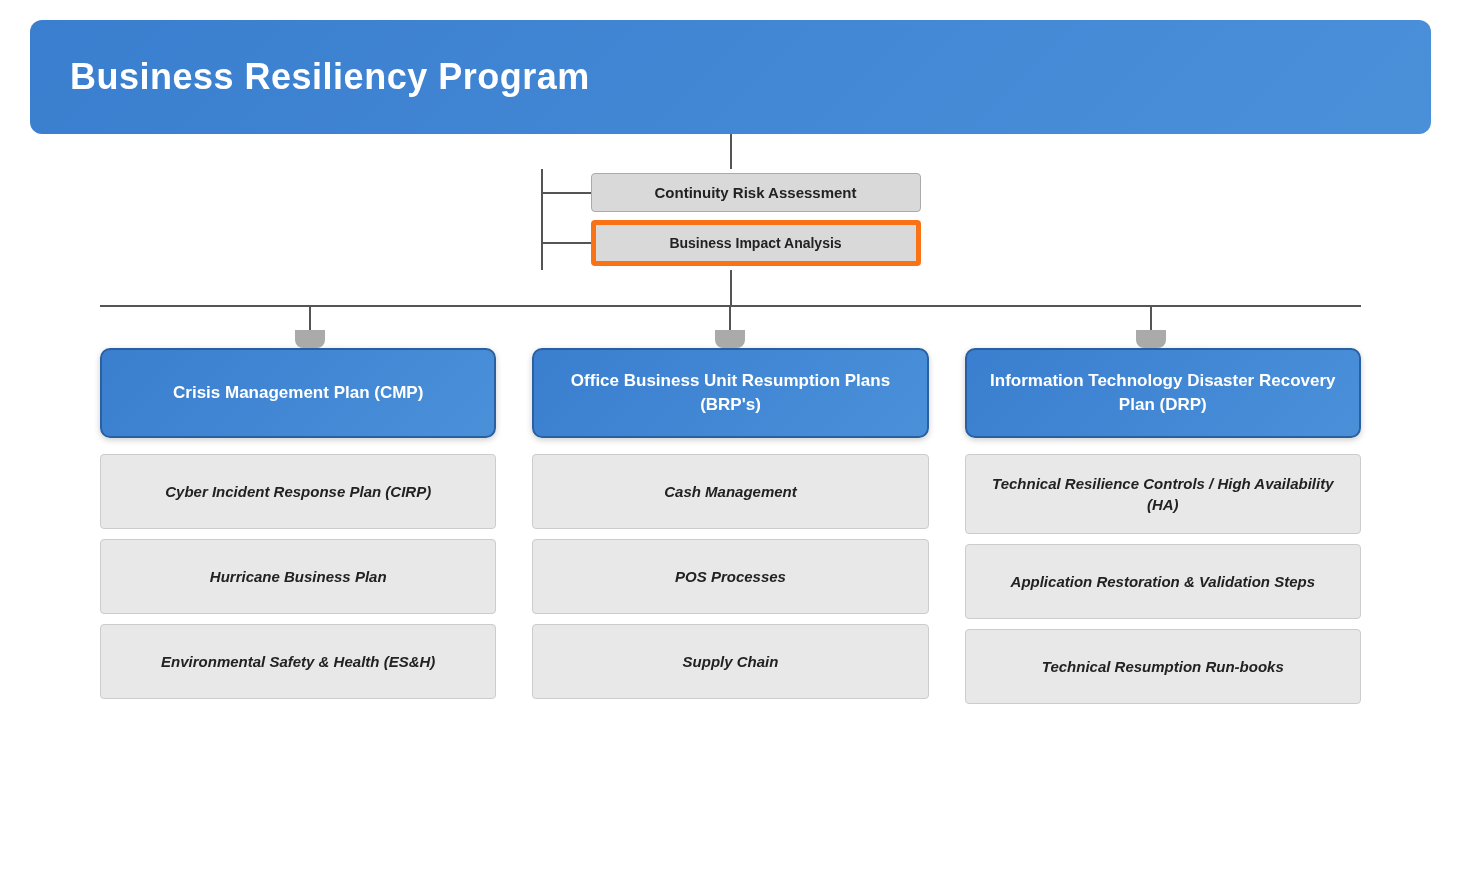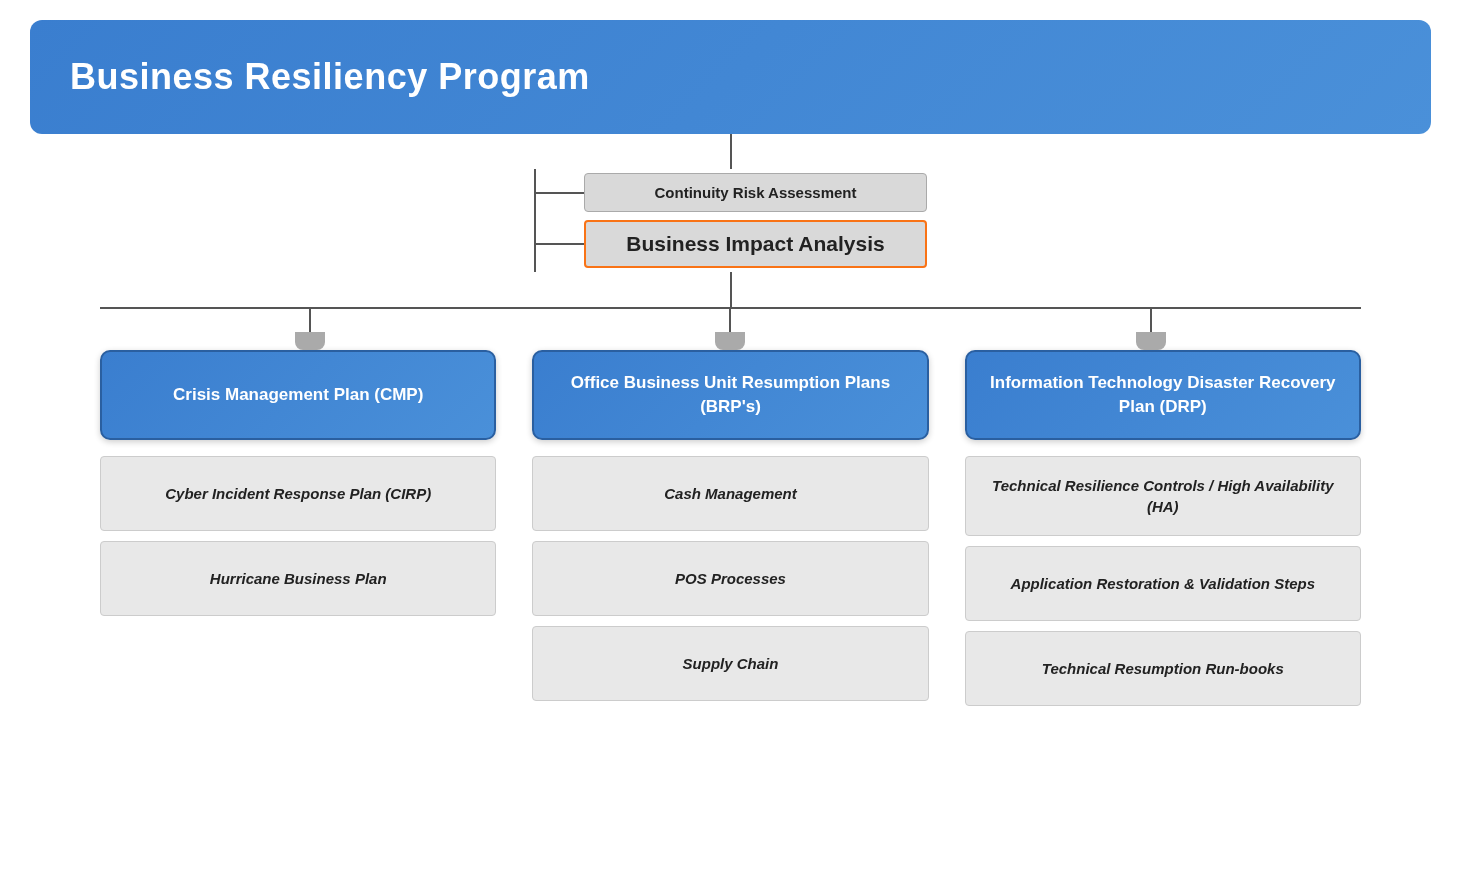--- a/index.html
+++ b/index.html
@@ -96,21 +96,21 @@
 
         <div style="margin-left:50px; display:flex; flex-direction:column; gap:8px; padding:4px 0;">
 
           <div style="position:relative;">
             <div style="position:absolute; left:-50px; top:50%; width:50px; height:2px; background:#555; transform:translateY(-50%);"></div>
             <div style="background:#d9d9d9; border:1px solid #aaa; border-radius:4px; padding:10px 40px; min-width:330px; text-align:center; font-size:15px; font-weight:700; color:#222;">Continuity Risk Assessment</div>
           </div>
 
           <div style="position:relative;">
             <div style="position:absolute; left:-50px; top:50%; width:50px; height:2px; background:#555; transform:translateY(-50%);"></div>
-            <div style="background:#d9d9d9; border:2px solid #f97316; border-radius:4px; padding:10px 40px; min-width:330px; text-align:center; font-size:21px; font-weight:700; color:#222;">Business Impact Analysis</div>
+            <div style="background:#d9d9d9; border:5px solid #f97316; border-radius:4px; padding:10px 40px; min-width:330px; text-align:center; font-size:14px; font-weight:700; color:#222;">Business Impact Analysis</div>
           </div>
         </div>
       </div>
     </div>
 
     <div style="width:2px; height:35px; background:#555; margin:0 auto;"></div>
 
     <div style="position:relative; width:90%; display:flex; justify-content:space-between; align-items:flex-start;">
 
       <div style="position:absolute; top:0; left:0; right:0; height:2px; background:#555;"></div>
@@ -130,20 +130,21 @@
         <div style="width:30px; height:18px; background:#aaa; border-radius:0 0 8px 8px;"></div>
       </div>
     </div>
 
     <div class="columns" style="width:90%; margin-top:0;">
 
       <div class="column">
         <div class="col-header">Crisis Management Plan (CMP)</div>
         <div class="col-item">Cyber Incident Response Plan (CIRP)</div>
         <div class="col-item">Hurricane Business Plan</div>
+        <div class="col-item">Environmental Safety &amp; Health (ES&amp;H)</div>
       </div>
 
       <div class="column">
         <div class="col-header">Office Business Unit Resumption Plans (BRP's)</div>
         <div class="col-item">Cash Management</div>
         <div class="col-item">POS Processes</div>
         <div class="col-item">Supply Chain</div>
       </div>
 
       <div class="column">

